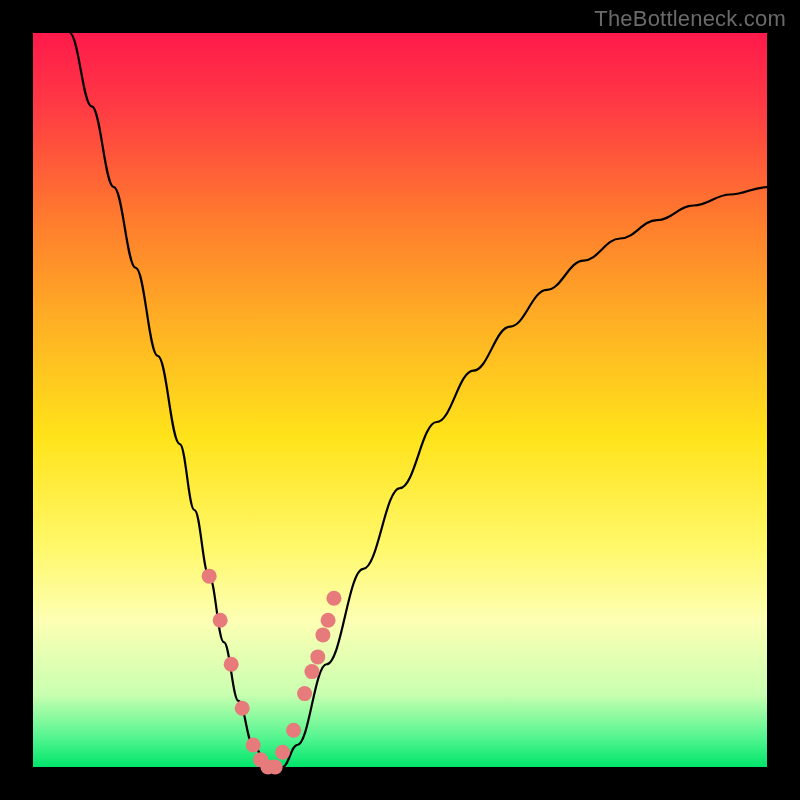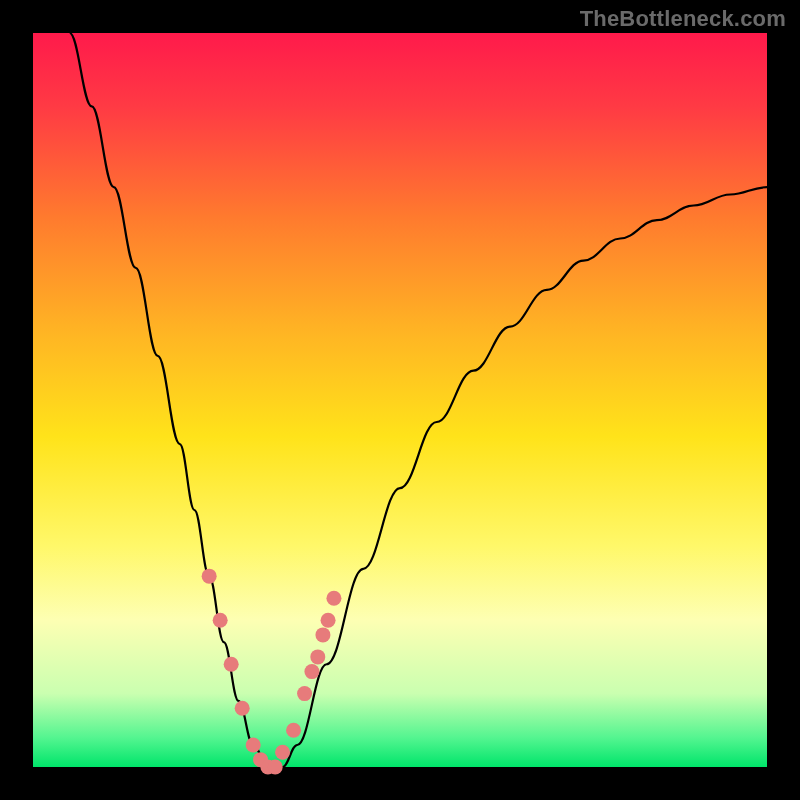--- a/index.html
+++ b/index.html
@@ -1,17 +1,17 @@
 <!DOCTYPE html>
 <html><head>
 <meta charset="utf-8">
 <style>
   html,body{margin:0;padding:0;width:800px;height:800px;background:#000;overflow:hidden;font-family:Arial,Helvetica,sans-serif}
   #wrap{position:relative;width:800px;height:800px}
-  #watermark{position:absolute;top:6px;right:14px;color:#6a6a6a;font-size:22px;font-weight:700;letter-spacing:.2px}
+  #watermark{position:absolute;top:6px;right:14px;color:#6a6a6a;font-size:22px;font-weight:400;letter-spacing:.2px}
   svg{display:block}
 </style>
 </head>
 <body>
 
 <div id="wrap">
   <div id="watermark">TheBottleneck.com</div>
   <svg id="chart" width="800" height="800" viewBox="0 0 800 800">
     <defs>
       <linearGradient id="bg-grad" x1="0" y1="0" x2="0" y2="1">

